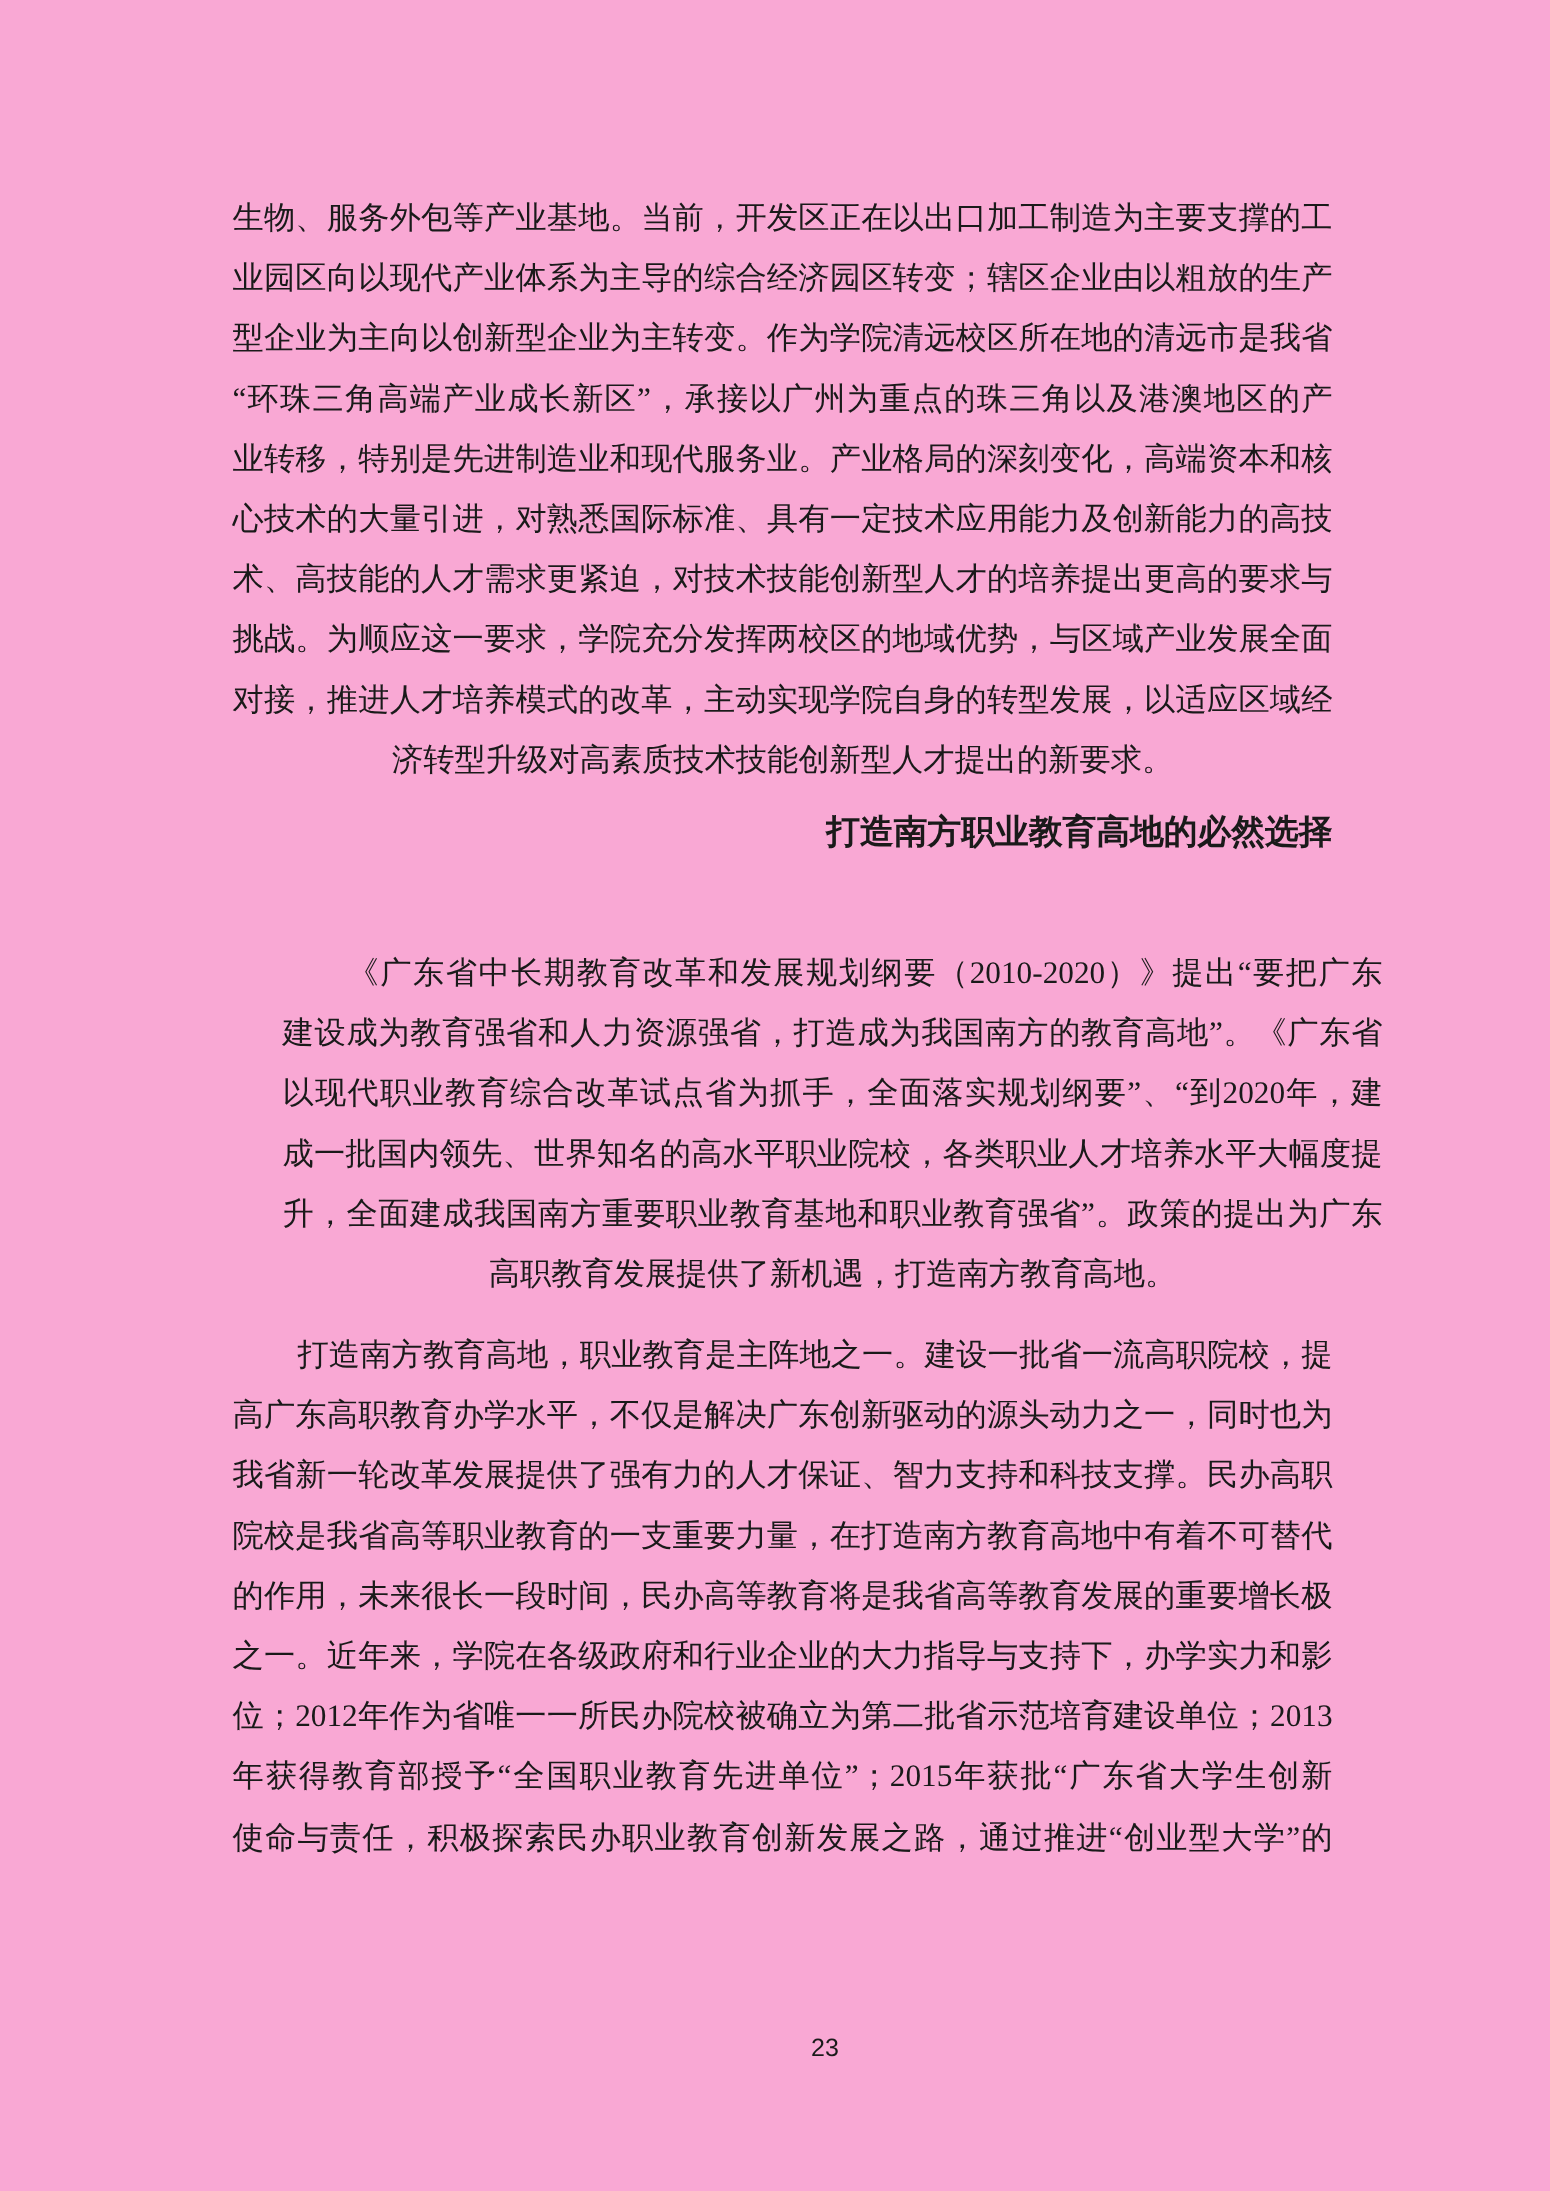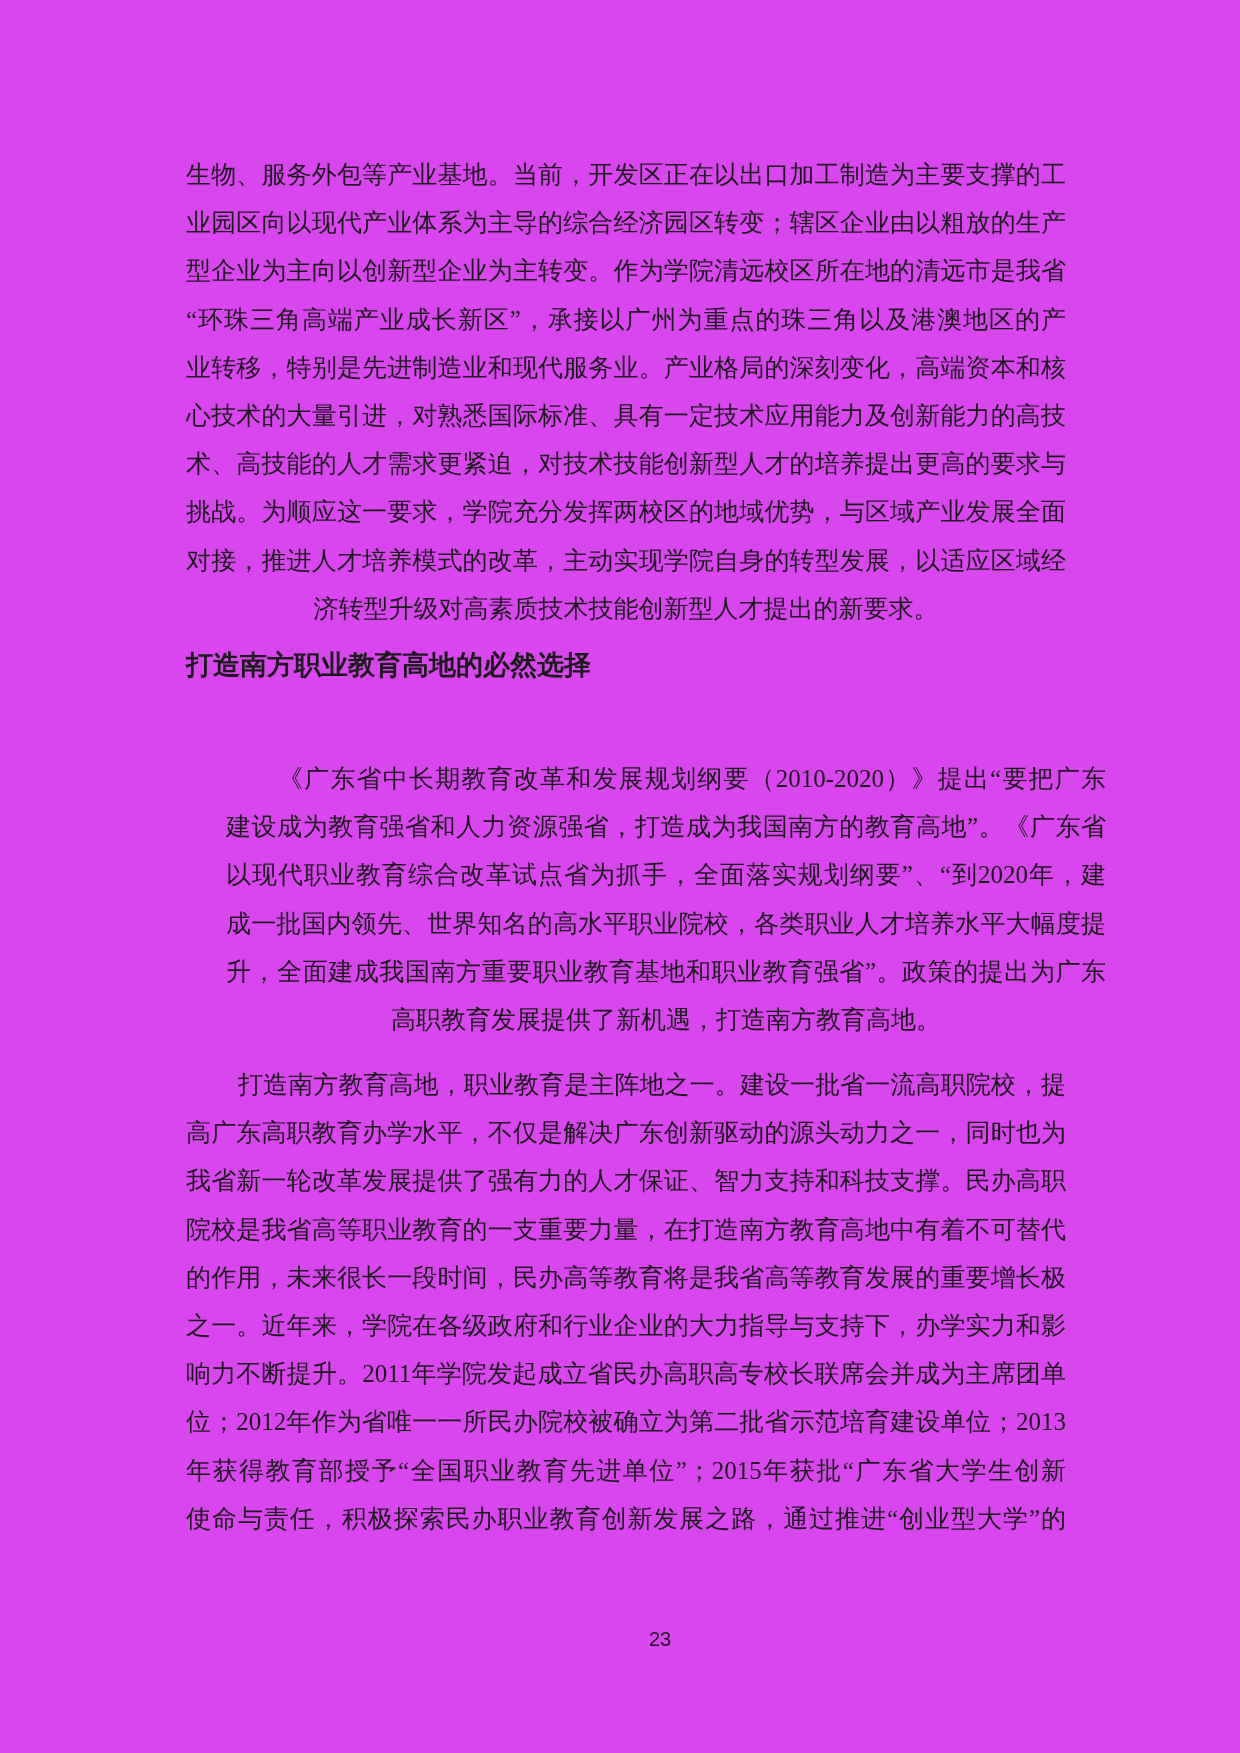--- a/index.html
+++ b/index.html
@@ -4,21 +4,21 @@
 <style>
   html, body {
     margin: 0;
     padding: 0;
     background: #e8e8e8;
   }
   .page {
     position: relative;
     width: 1240px;
     height: 1753px;
-    background: #d946ef;
+    background: #f9a8d4;
     margin: 0 auto;
     overflow: hidden;
     font-family: "Liberation Serif", "DejaVu Serif", serif;
     color: #1a1a1a;
   }
   .textblock {
     position: absolute;
     left: 186px;
     width: 880px;
   }
@@ -35,21 +35,21 @@
   }
   .line.indent {
     padding-left: 52px;
   }
   .heading-block .hline {
     font-family: "Liberation Sans", "DejaVu Sans", sans-serif;
     font-weight: bold;
     font-size: 27px;
     line-height: 42px;
     white-space: nowrap;
-    text-align: left;
+    text-align: right;
   }
   .heading-block .hline.just {
     white-space: normal;
     text-align: justify;
     text-align-last: justify;
   }
   #para1 { top: 151px; }
   #heading { top: 644px; }
   #para2 { top: 755px; margin-left: 40px; }
   #para3 { top: 1061px; }
@@ -96,21 +96,20 @@
     <div class="line">高职教育发展提供了新机遇，打造南方教育高地。</div>
   </div>
 
   <div class="textblock body-para" id="para3">
     <div class="line just indent">打造南方教育高地，职业教育是主阵地之一。建设一批省一流高职院校，提</div>
     <div class="line just">高广东高职教育办学水平，不仅是解决广东创新驱动的源头动力之一，同时也为</div>
     <div class="line just">我省新一轮改革发展提供了强有力的人才保证、智力支持和科技支撑。民办高职</div>
     <div class="line just">院校是我省高等职业教育的一支重要力量，在打造南方教育高地中有着不可替代</div>
     <div class="line just">的作用，未来很长一段时间，民办高等教育将是我省高等教育发展的重要增长极</div>
     <div class="line just">之一。近年来，学院在各级政府和行业企业的大力指导与支持下，办学实力和影</div>
-    <div class="line just">响力不断提升。2011年学院发起成立省民办高职高专校长联席会并成为主席团单</div>
     <div class="line just">位；2012年作为省唯一一所民办院校被确立为第二批省示范培育建设单位；2013</div>
     <div class="line just">年获得教育部授予“全国职业教育先进单位”；2015年获批“广东省大学生创新</div>
     <div class="line just">使命与责任，积极探索民办职业教育创新发展之路，通过推进“创业型大学”的</div>
   </div>
 
   <div class="pageno">23</div>
 
 </div>
 
 </body></html>

